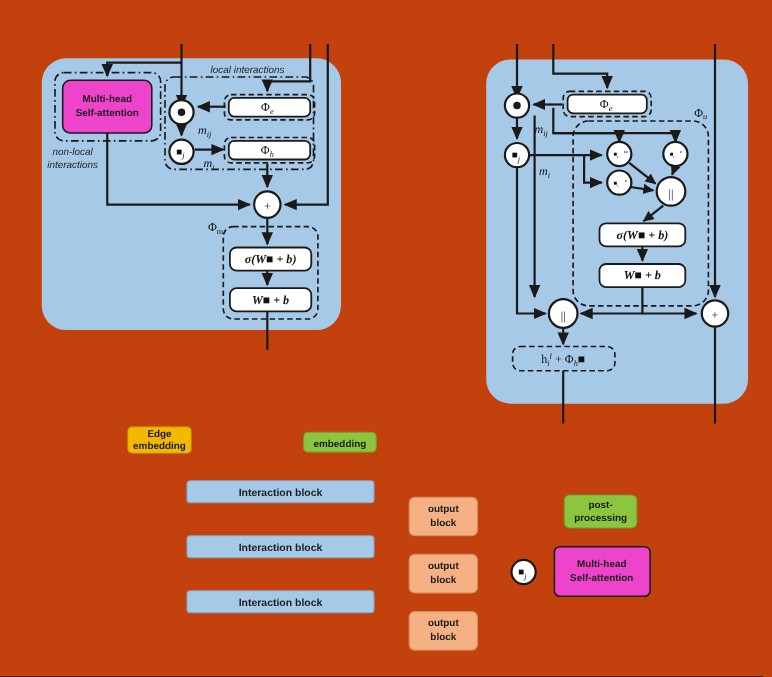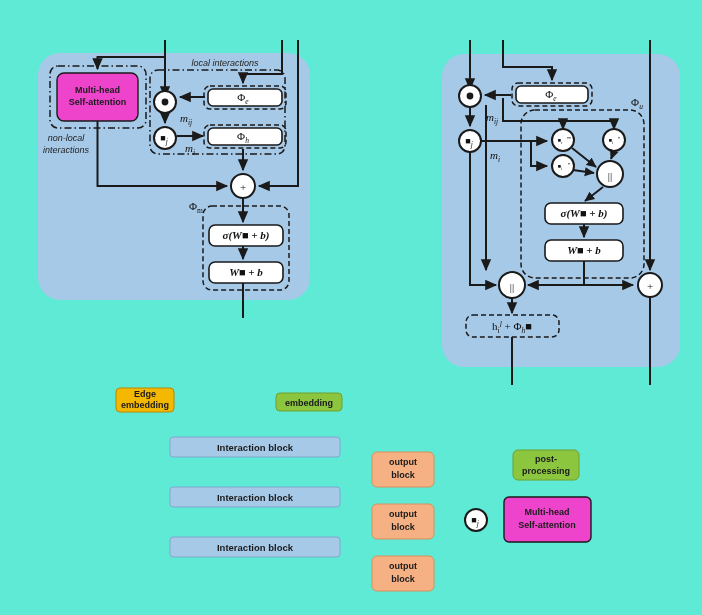--- a/index.html
+++ b/index.html
@@ -4,21 +4,21 @@
 <style>
   html, body {
     margin: 0;
     padding: 0;
     background: #000000;
   }
   #page {
     position: relative;
     width: 702px;
     height: 615px;
-    background: #5eead4;
+    background: #c2410c;
     overflow: hidden;
     font-family: "Liberation Sans", sans-serif;
   }
   #svg-root {
     position: absolute;
     left: 0; top: 0;
     width: 702px;
     height: 615px;
   }
   .panel-fill { fill: #a7c9e8; stroke: none; }

